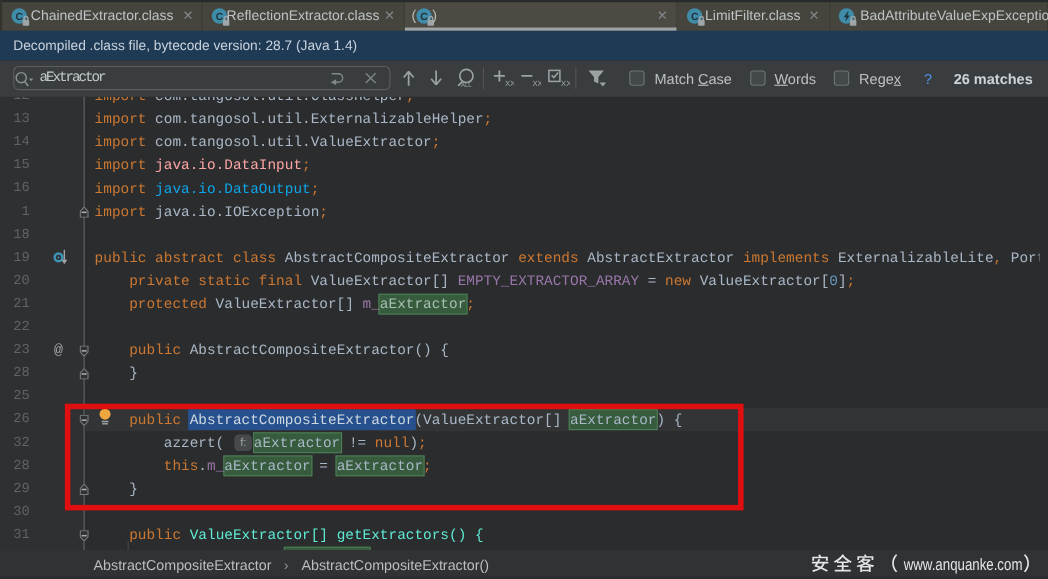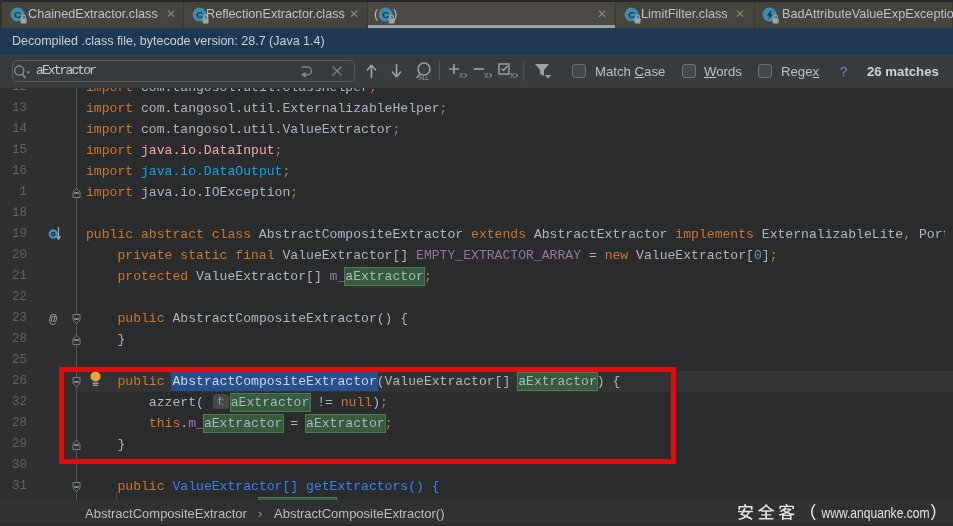--- a/index.html
+++ b/index.html
@@ -53,21 +53,21 @@
 <div class="cl" style="top:181.5px"><span style="color:#cc7832">import</span><span style="color:#a9b7c6"> java.io.IOException</span><span style="color:#cc7832">;</span></div>
 <div class="cl" style="top:223.5px;width:859px;overflow:hidden"><span style="color:#cc7832">public abstract class</span><span style="color:#a9b7c6"> AbstractCompositeExtractor </span><span style="color:#cc7832">extends</span><span style="color:#a9b7c6"> AbstractExtractor </span><span style="color:#cc7832">implements</span><span style="color:#a9b7c6"> ExternalizableLite</span><span style="color:#cc7832">,</span><span style="color:#a9b7c6"> PortableObject {</span></div>
 <div class="cl" style="top:244.5px"><span style="color:#a9b7c6">    </span><span style="color:#cc7832">private static final</span><span style="color:#a9b7c6"> ValueExtractor[] </span><span style="color:#9876aa">EMPTY_EXTRACTOR_ARRAY</span><span style="color:#a9b7c6"> = </span><span style="color:#cc7832">new</span><span style="color:#a9b7c6"> ValueExtractor[</span><span style="color:#6897bb">0</span><span style="color:#a9b7c6">]</span><span style="color:#cc7832">;</span></div>
 <div class="cl" style="top:265.5px"><span style="color:#a9b7c6">    </span><span style="color:#cc7832">protected</span><span style="color:#a9b7c6"> ValueExtractor[] </span><span style="color:#9876aa">m_</span><span style="color:#a9bfb3">aExtractor</span><span style="color:#cc7832">;</span></div>
 <div class="cl" style="top:307.5px"><span style="color:#a9b7c6">    </span><span style="color:#cc7832">public</span><span style="color:#a9b7c6"> AbstractCompositeExtractor() {</span></div>
 <div class="cl" style="top:328.5px"><span style="color:#a9b7c6">    }</span></div>
 <div class="cl" style="top:370.5px"><span style="color:#a9b7c6">    </span><span style="color:#cc7832">public</span><span style="color:#a9b7c6"> </span><span style="color:#ced8e0">AbstractCompositeExtractor</span><span style="color:#a9b7c6">(ValueExtractor[] </span><span style="color:#a9b7c6">aExtractor</span><span style="color:#a9b7c6">) {</span></div>
 <div class="cl" style="top:391.5px"><span style="color:#a9b7c6">        azzert( </span><span class="hint">f:</span><span style="color:#a9b7c6">aExtractor != </span><span style="color:#cc7832">null</span><span style="color:#a9b7c6">)</span><span style="color:#cc7832">;</span></div>
 <div class="cl" style="top:412.5px"><span style="color:#a9b7c6">        </span><span style="color:#cc7832">this</span><span style="color:#a9b7c6">.</span><span style="color:#9876aa">m_</span><span style="color:#a9b7c6">aExtractor</span><span style="color:#a9b7c6"> = </span><span style="color:#a9b7c6">aExtractor</span><span style="color:#cc7832">;</span></div>
 <div class="cl" style="top:433.5px"><span style="color:#a9b7c6">    }</span></div>
-<div class="cl" style="top:475.5px"><span style="color:#a9b7c6">    </span><span style="color:#cc7832">public</span><span style="color:#3b82f6"> ValueExtractor[] getExtractors() {</span></div>
+<div class="cl" style="top:475.5px"><span style="color:#a9b7c6">    </span><span style="color:#cc7832">public</span><span style="color:#5eead4"> ValueExtractor[] getExtractors() {</span></div>
   </div>
   <div id="gutter">
     <div class="num" style="top:76.5px">12</div>
 <div class="num" style="top:97.5px">13</div>
 <div class="num" style="top:118.5px">14</div>
 <div class="num" style="top:139.5px">15</div>
 <div class="num" style="top:160.5px">16</div>
 <div class="num" style="top:181.5px">1</div>
 <div class="num" style="top:202.5px">18</div>
 <div class="num" style="top:223.5px">19</div>

